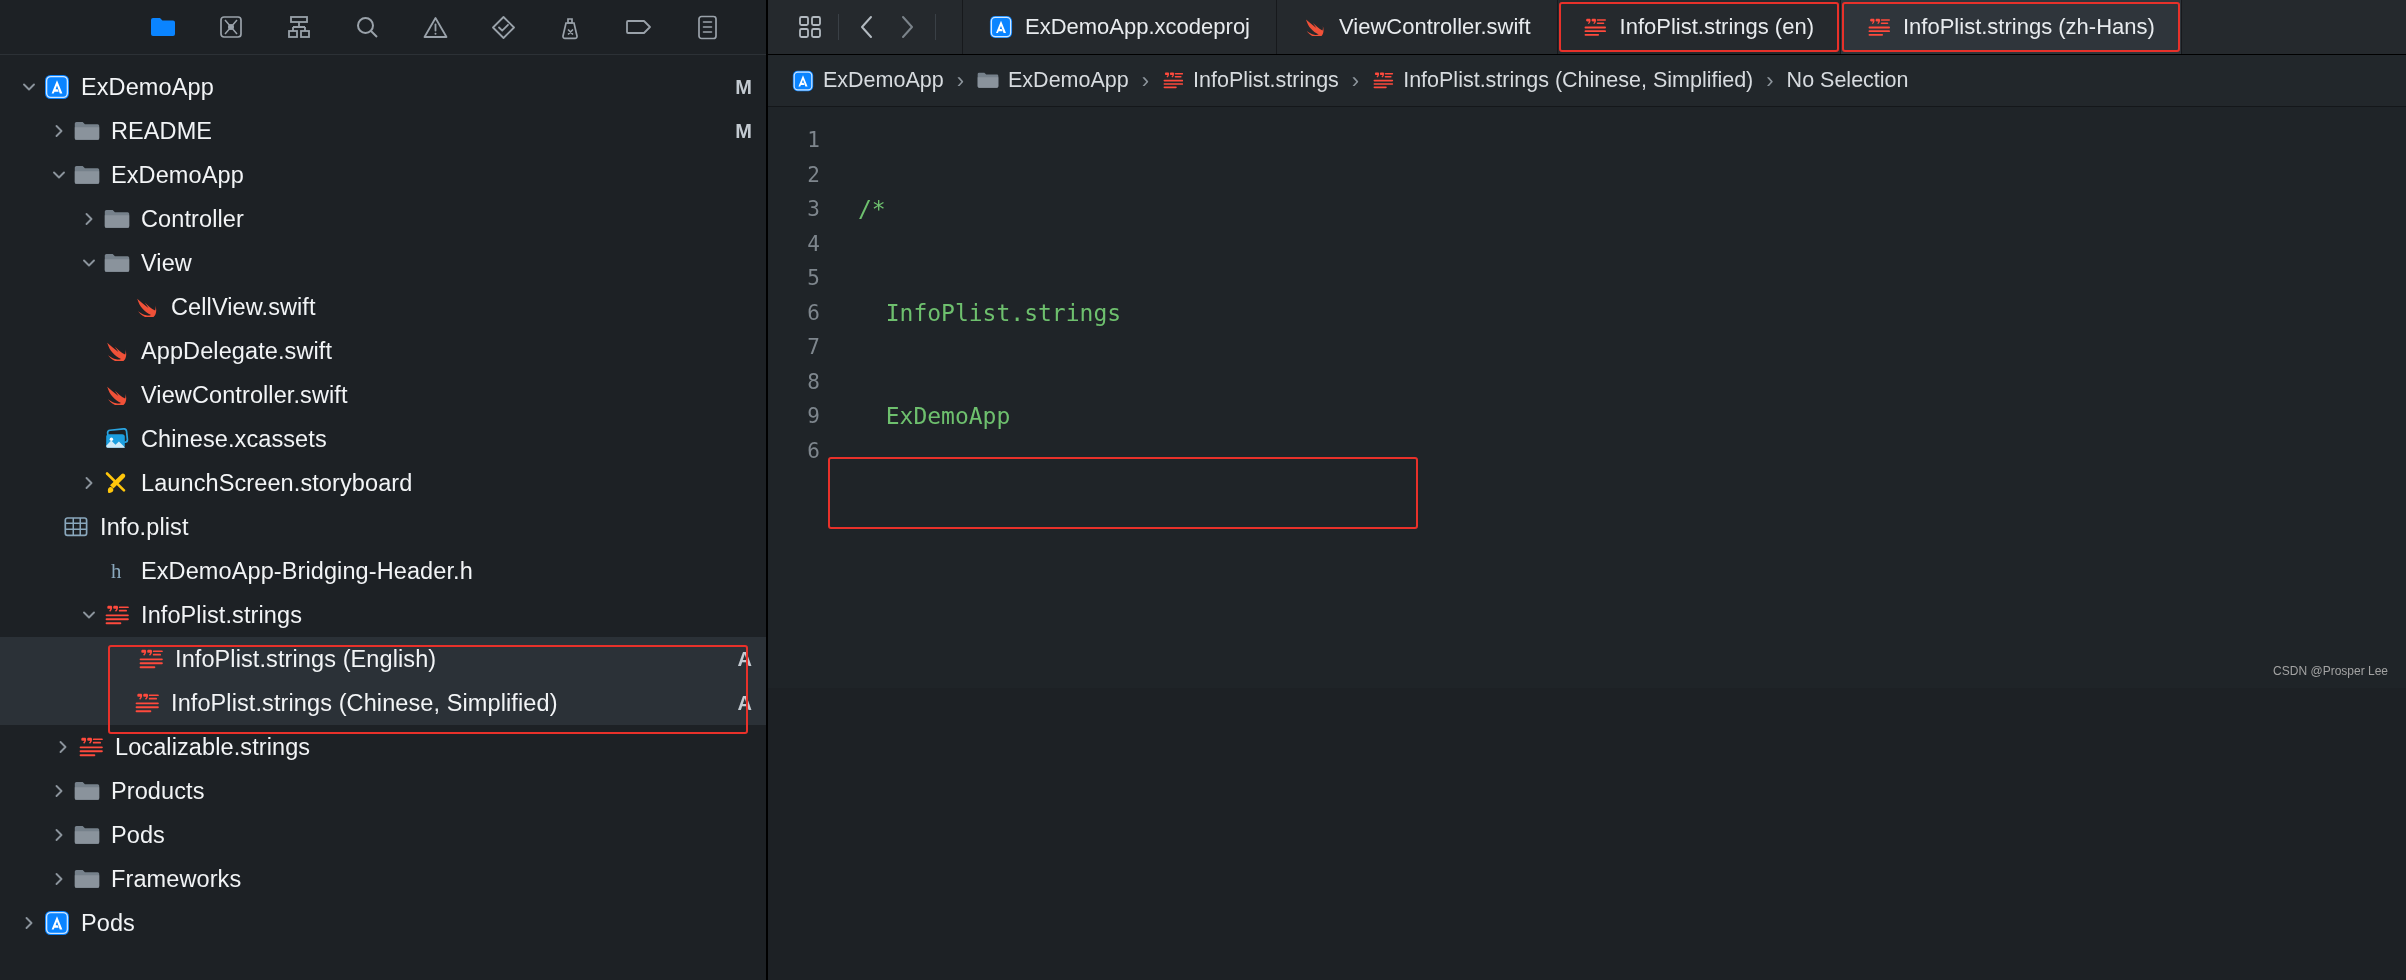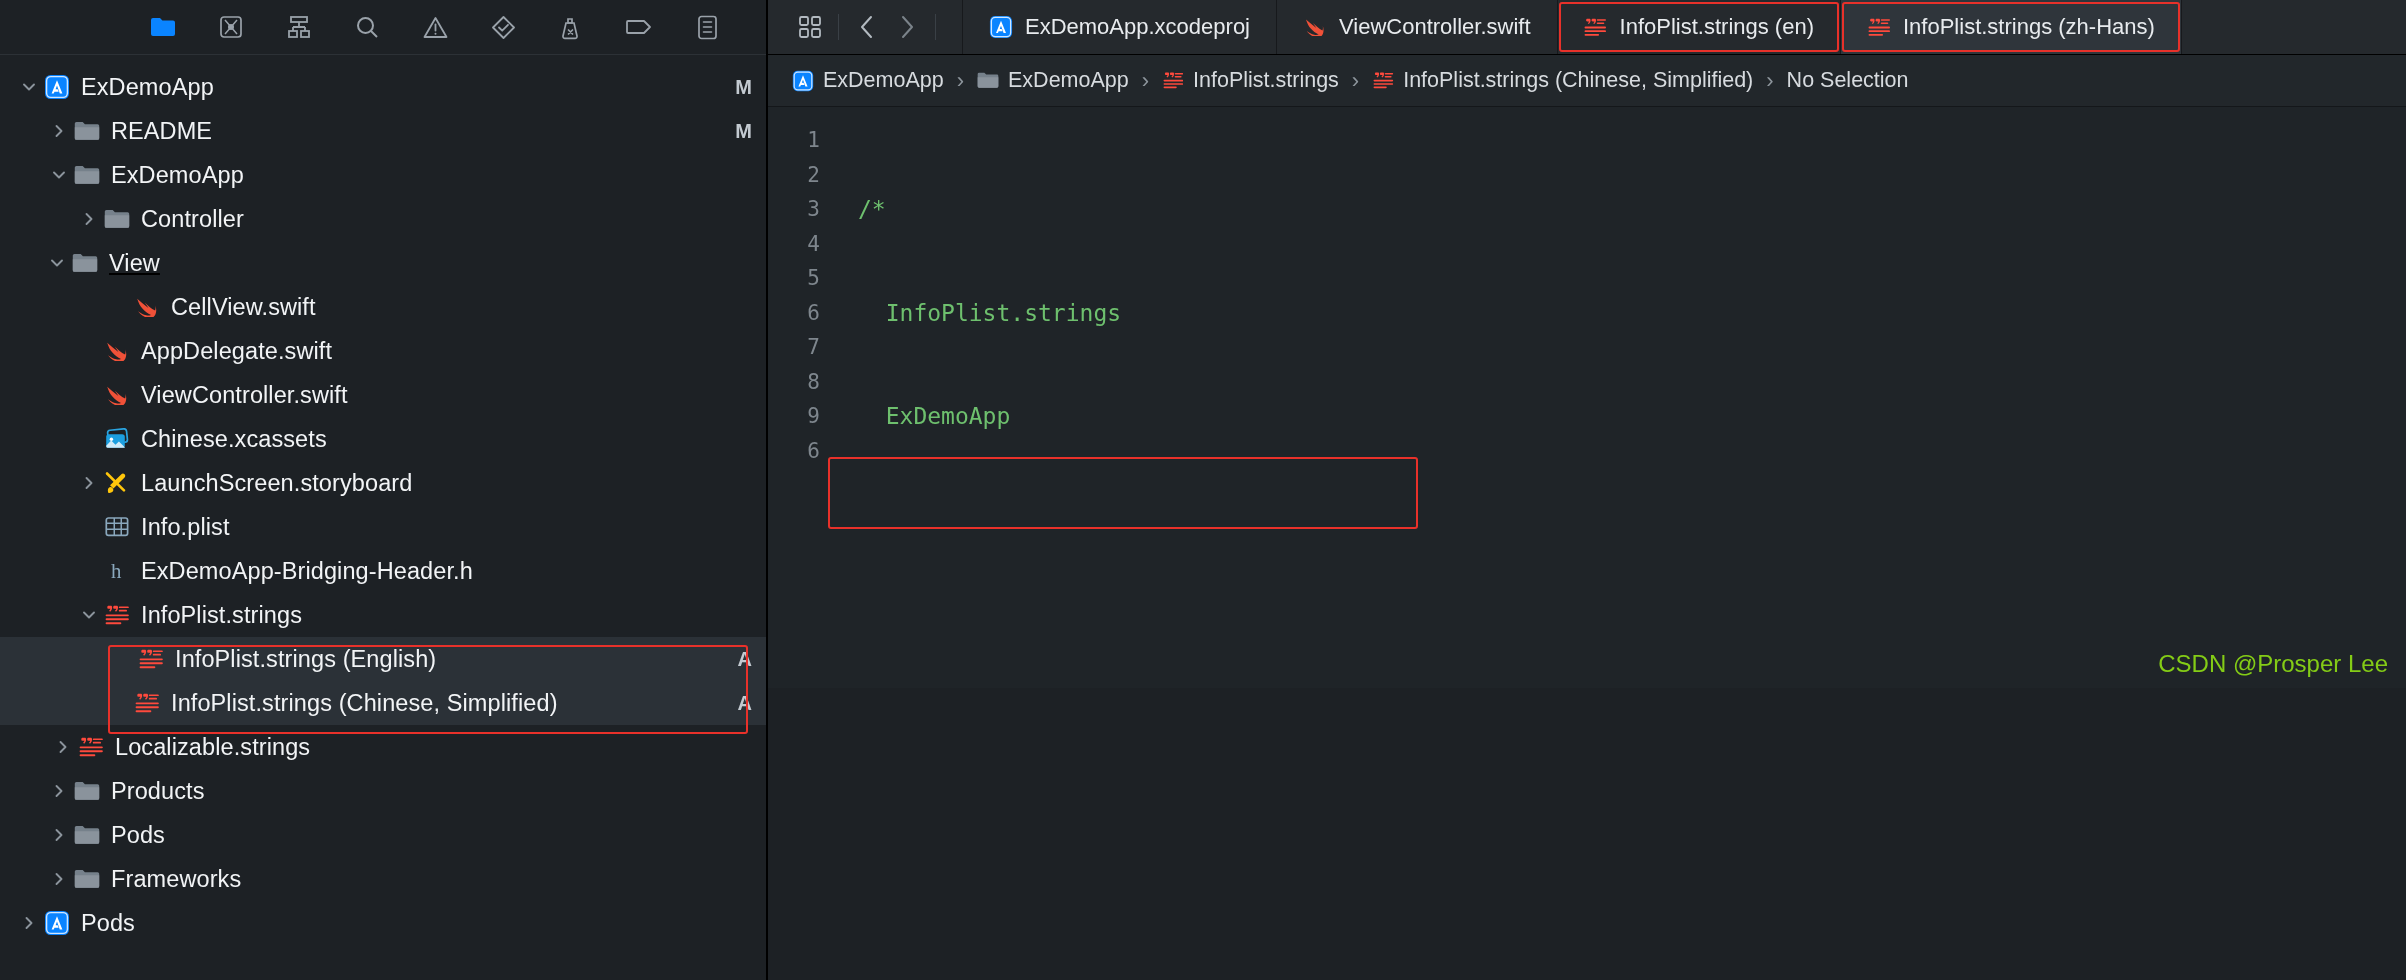--- a/index.html
+++ b/index.html
@@ -163,21 +163,21 @@
   .cl { height: 34.5px; }
   .c-comment { color: #6ec06e; }
   .code-hl {
     position: absolute;
     border: 2.5px solid #e8312a;
     border-radius: 3px;
     pointer-events: none;
   }
   .watermark {
     position: absolute; right: 18px; bottom: 10px;
-    font-size: 24px; color: #84cc16;
+    font-size: 12px; color: #a3a3a3;
   }
 </style>
 </head>
 <body>
 
 <div class="app">
 
   <div class="navigator">
 
     <div class="nav-toolbar">
@@ -293,21 +293,21 @@
             </svg>
           </span>
           <span class="ficon">
             <svg width="26" height="21.32" viewBox="0 0 26 21">
               <path d="M0.8 3.4a1.6 1.6 0 011.6-1.6h6.3l2.2 2.3H23.6a1.6 1.6 0 011.6 1.6v12.3a1.6 1.6 0 01-1.6 1.6H2.4a1.6 1.6 0 01-1.6-1.6z" fill="#76818b"></path>
               <path d="M0.8 7.1h24.4v10.9a1.6 1.6 0 01-1.6 1.6H2.4a1.6 1.6 0 01-1.6-1.6z" fill="#8a939c"></path>
             </svg>
           </span>
           <span class="flabel">Controller</span>
         </div>
-        <div class="row" style="padding-left: 44px; text-decoration: underline;">
+        <div class="row" style="padding-left: 76px;">
           <span class="twisty ">
             <svg width="16" height="16" viewBox="0 0 16 16" fill="none" stroke="#8b949c" stroke-width="1.9" stroke-linecap="round" stroke-linejoin="round">
               <path d="M3 5.5l5 5 5-5"></path>
             </svg>
           </span>
           <span class="ficon">
             <svg width="26" height="21.32" viewBox="0 0 26 21">
               <path d="M0.8 3.4a1.6 1.6 0 011.6-1.6h6.3l2.2 2.3H23.6a1.6 1.6 0 011.6 1.6v12.3a1.6 1.6 0 01-1.6 1.6H2.4a1.6 1.6 0 01-1.6-1.6z" fill="#76818b"></path>
               <path d="M0.8 7.1h24.4v10.9a1.6 1.6 0 01-1.6 1.6H2.4a1.6 1.6 0 01-1.6-1.6z" fill="#8a939c"></path>
             </svg>
@@ -364,21 +364,21 @@
           </span>
           <span class="ficon">
             <svg width="26" height="23.92" viewBox="0 0 26 24">
               <path d="M3 2.5l17 17" stroke="#ffc60b" stroke-width="2.6" stroke-linecap="round"></path>
               <path d="M20.6 3.2c.9.9.9 2.3 0 3.2L9.4 17.6 6 14.2 17.4 3.2c.9-.9 2.3-.9 3.2 0z" fill="#ffc60b"></path>
               <path d="M4.2 21.8c1.4.5 3.2.2 4.3-.9 1.1-1.1 1.1-2.8 0-3.9-1.1-1.1-2.8-1.1-3.9 0-1.1 1.1-.8 3.4-.4 4.8z" fill="#ffc60b"></path>
             </svg>
           </span>
           <span class="flabel">LaunchScreen.storyboard</span>
         </div>
-        <div class="row" style="padding-left: 76px;">
+        <div class="row" style="padding-left: 35px;">
           <span class="twisty empty"></span>
           <span class="ficon">
             <svg width="23.92" height="21.32" viewBox="0 0 24 21">
               <rect x="1.3" y="1.8" width="21.4" height="17.4" rx="2.2" fill="none" stroke="#8aa8bd" stroke-width="1.7"></rect>
               <path d="M1.3 7.2h21.4M1.3 13.2h21.4M9.3 1.8v17.4M16.3 1.8v17.4" stroke="#8aa8bd" stroke-width="1.5"></path>
             </svg>
           </span>
           <span class="flabel">Info.plist</span>
         </div>
         <div class="row" style="padding-left: 76px;">

